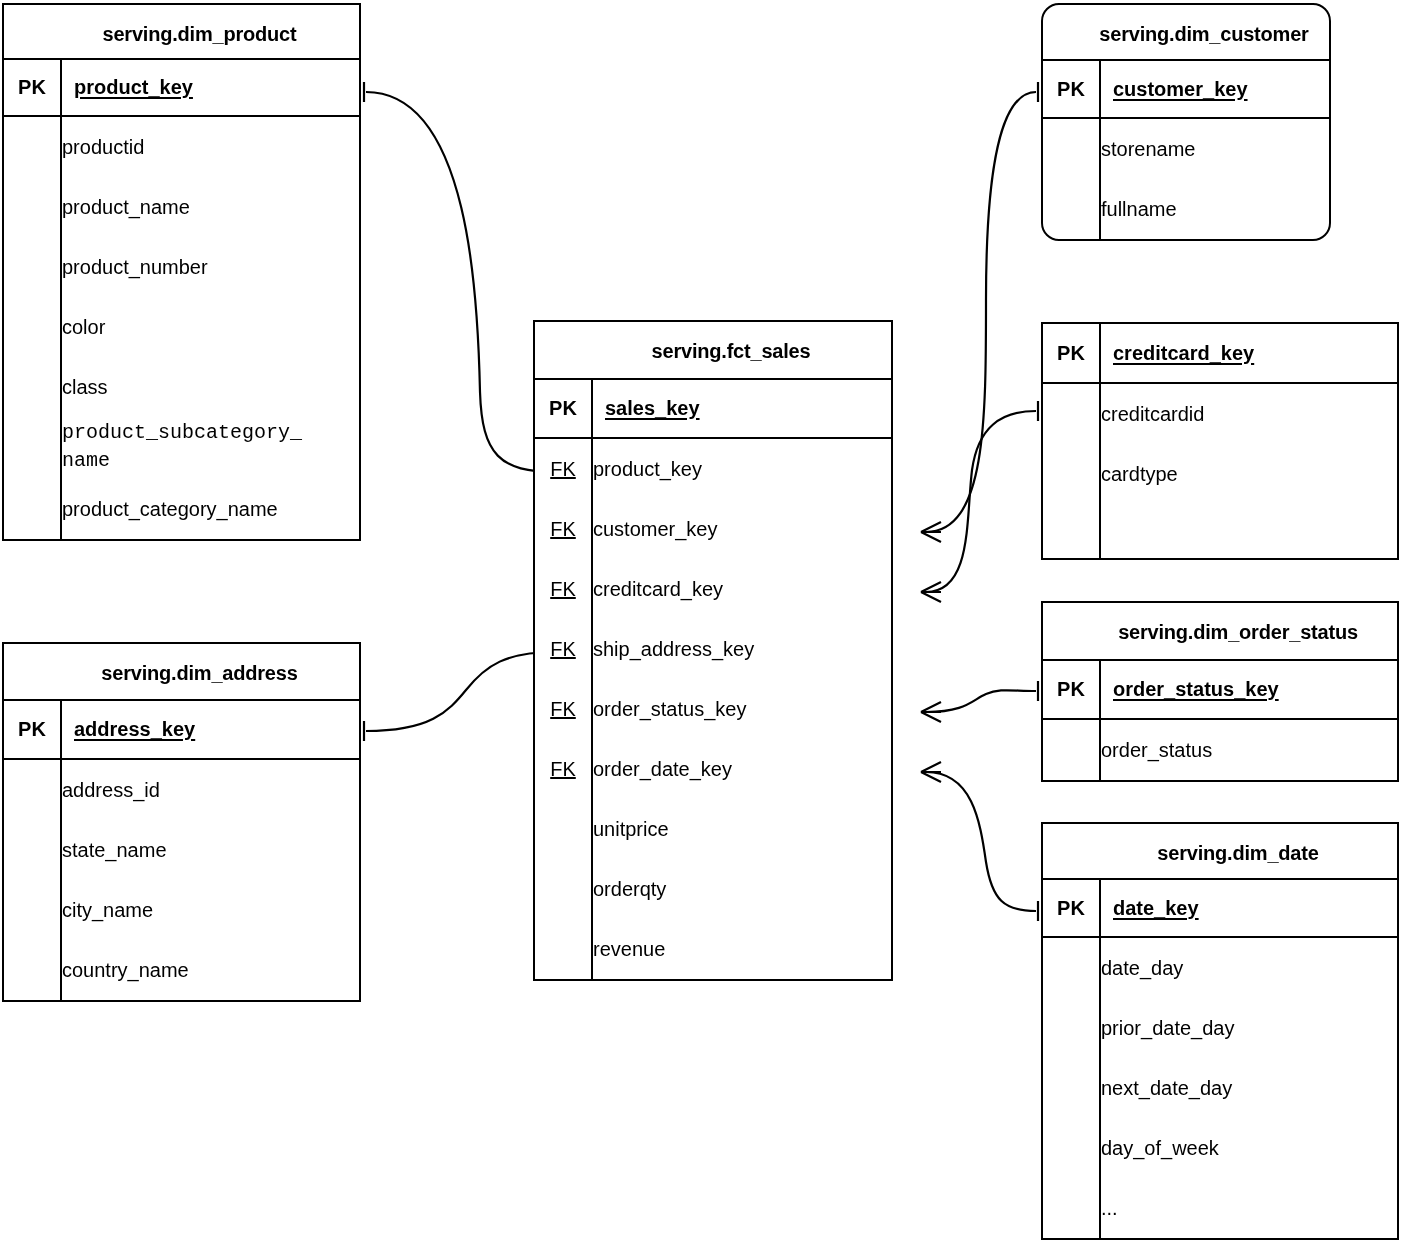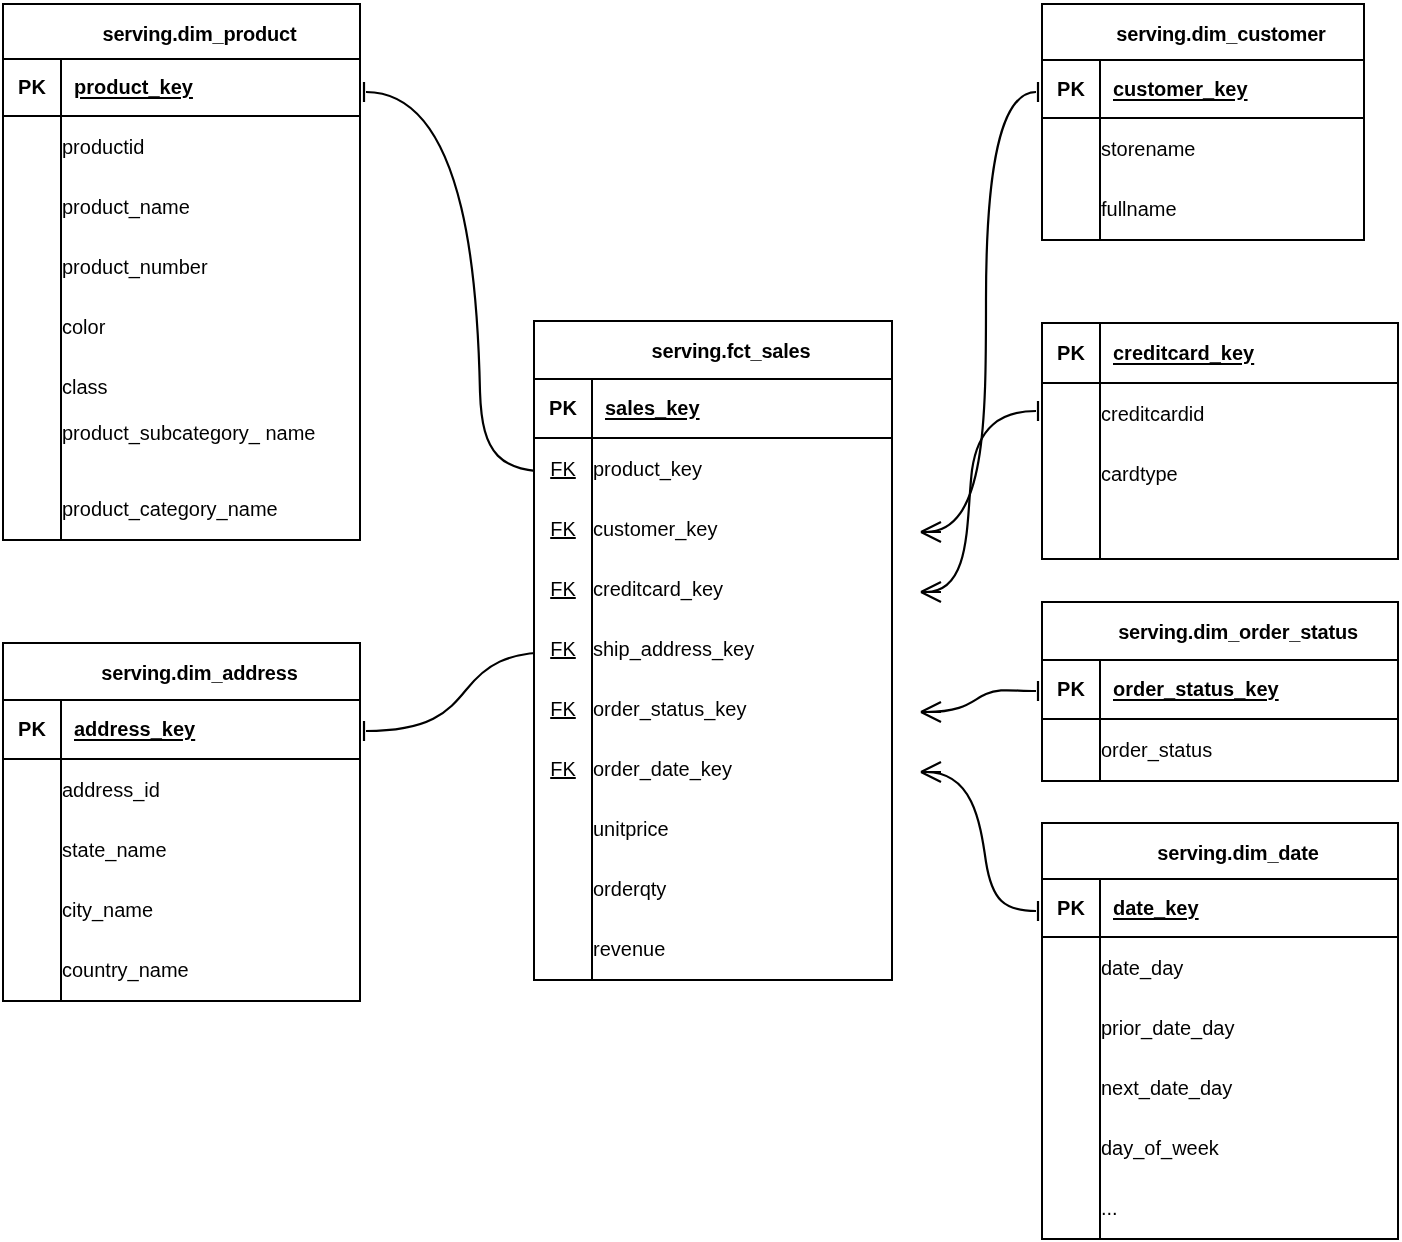--- a/index.html
+++ b/index.html
@@ -108,20 +108,21 @@
     height: 60px;
     line-height: 60px;
     font-size: 20px;
     white-space: nowrap;
   }
   .field.two-line {
     height: 60px;
     line-height: 28px;
     padding-top: 2px;
     white-space: normal;
+    font-family: Liberation Mono, monospace;
   }
   .edge-path {
     fill: none;
     stroke: #000000;
     stroke-width: 2.2;
   }
   .edge-tick {
     stroke: #000000;
     stroke-width: 2.2;
   }
@@ -230,21 +231,21 @@
         <div class="field">ship_address_key</div>
         <div class="field">order_status_key</div>
         <div class="field">order_date_key</div>
         <div class="field">unitprice</div>
         <div class="field">orderqty</div>
         <div class="field">revenue</div>
       </div>
     </div>
   </div>
 
-  <div class="entity" style="left:1041px; top:3px; width:324px; height:238px;">
+  <div class="entity" style="left:1041px; top:3px; width:290px; height:238px;border-radius:18px;">
     <div class="ent-title">serving.dim_customer</div>
     <div class="ent-pkrow">
       <div class="keycol-pk">PK</div>
       <div class="pkname">customer_key</div>
     </div>
     <div class="ent-body">
       <div class="keycol"></div>
       <div class="fieldcol">
         <div class="field">storename</div>
         <div class="field">fullname</div>

